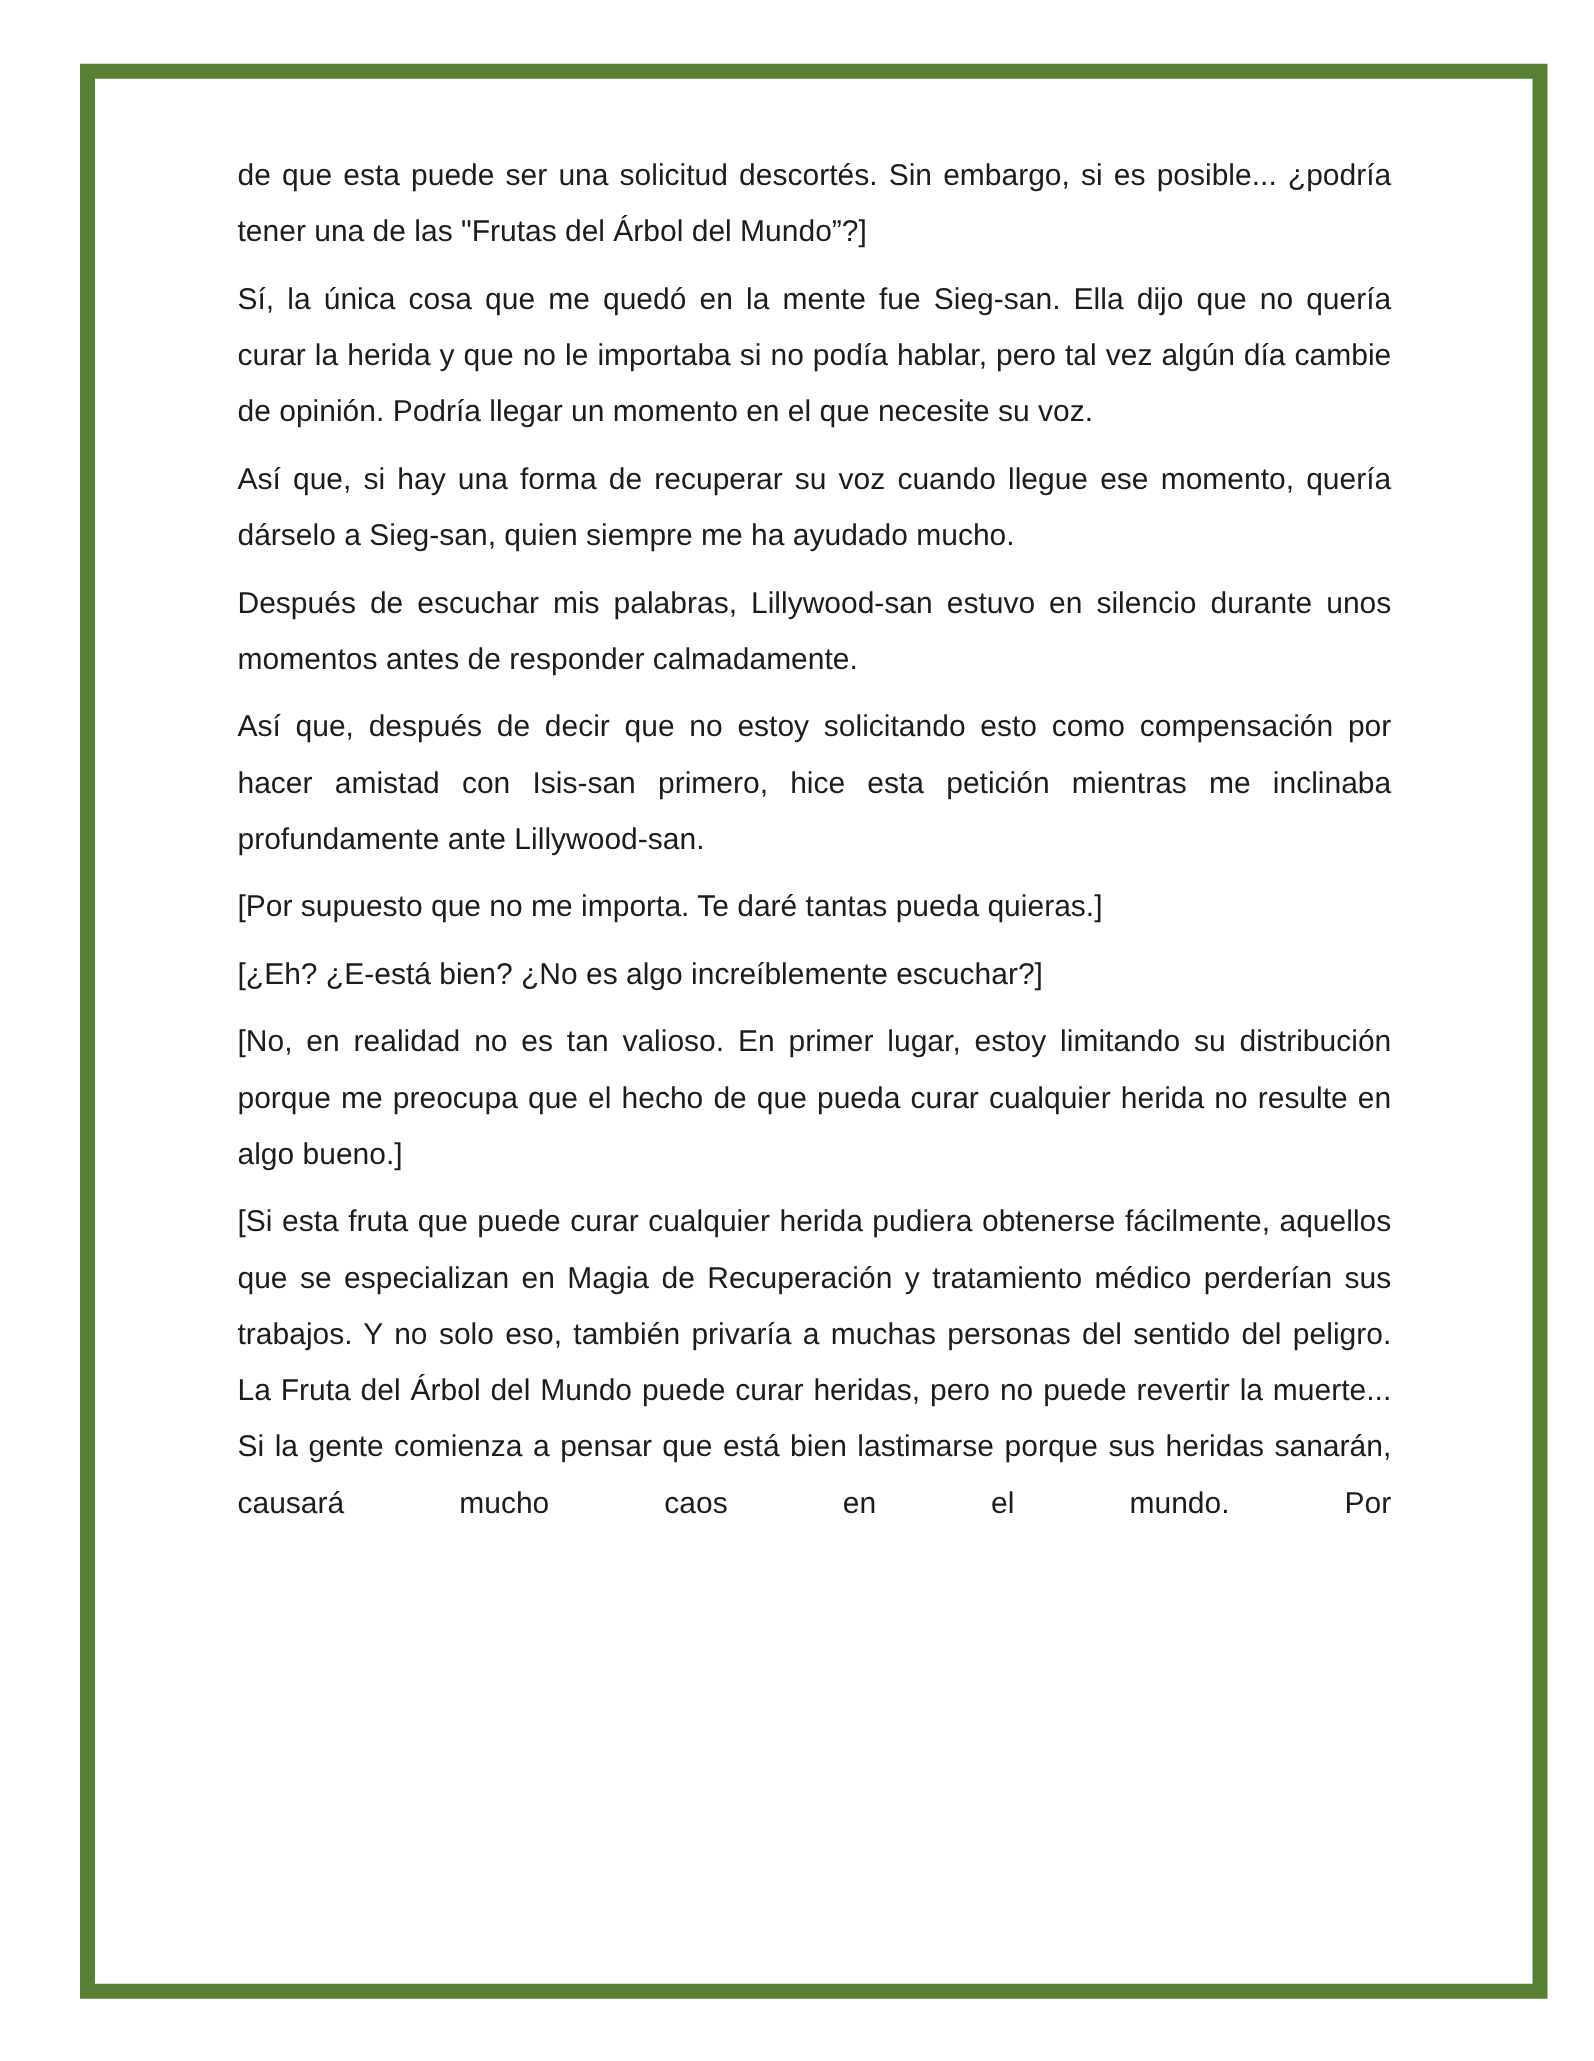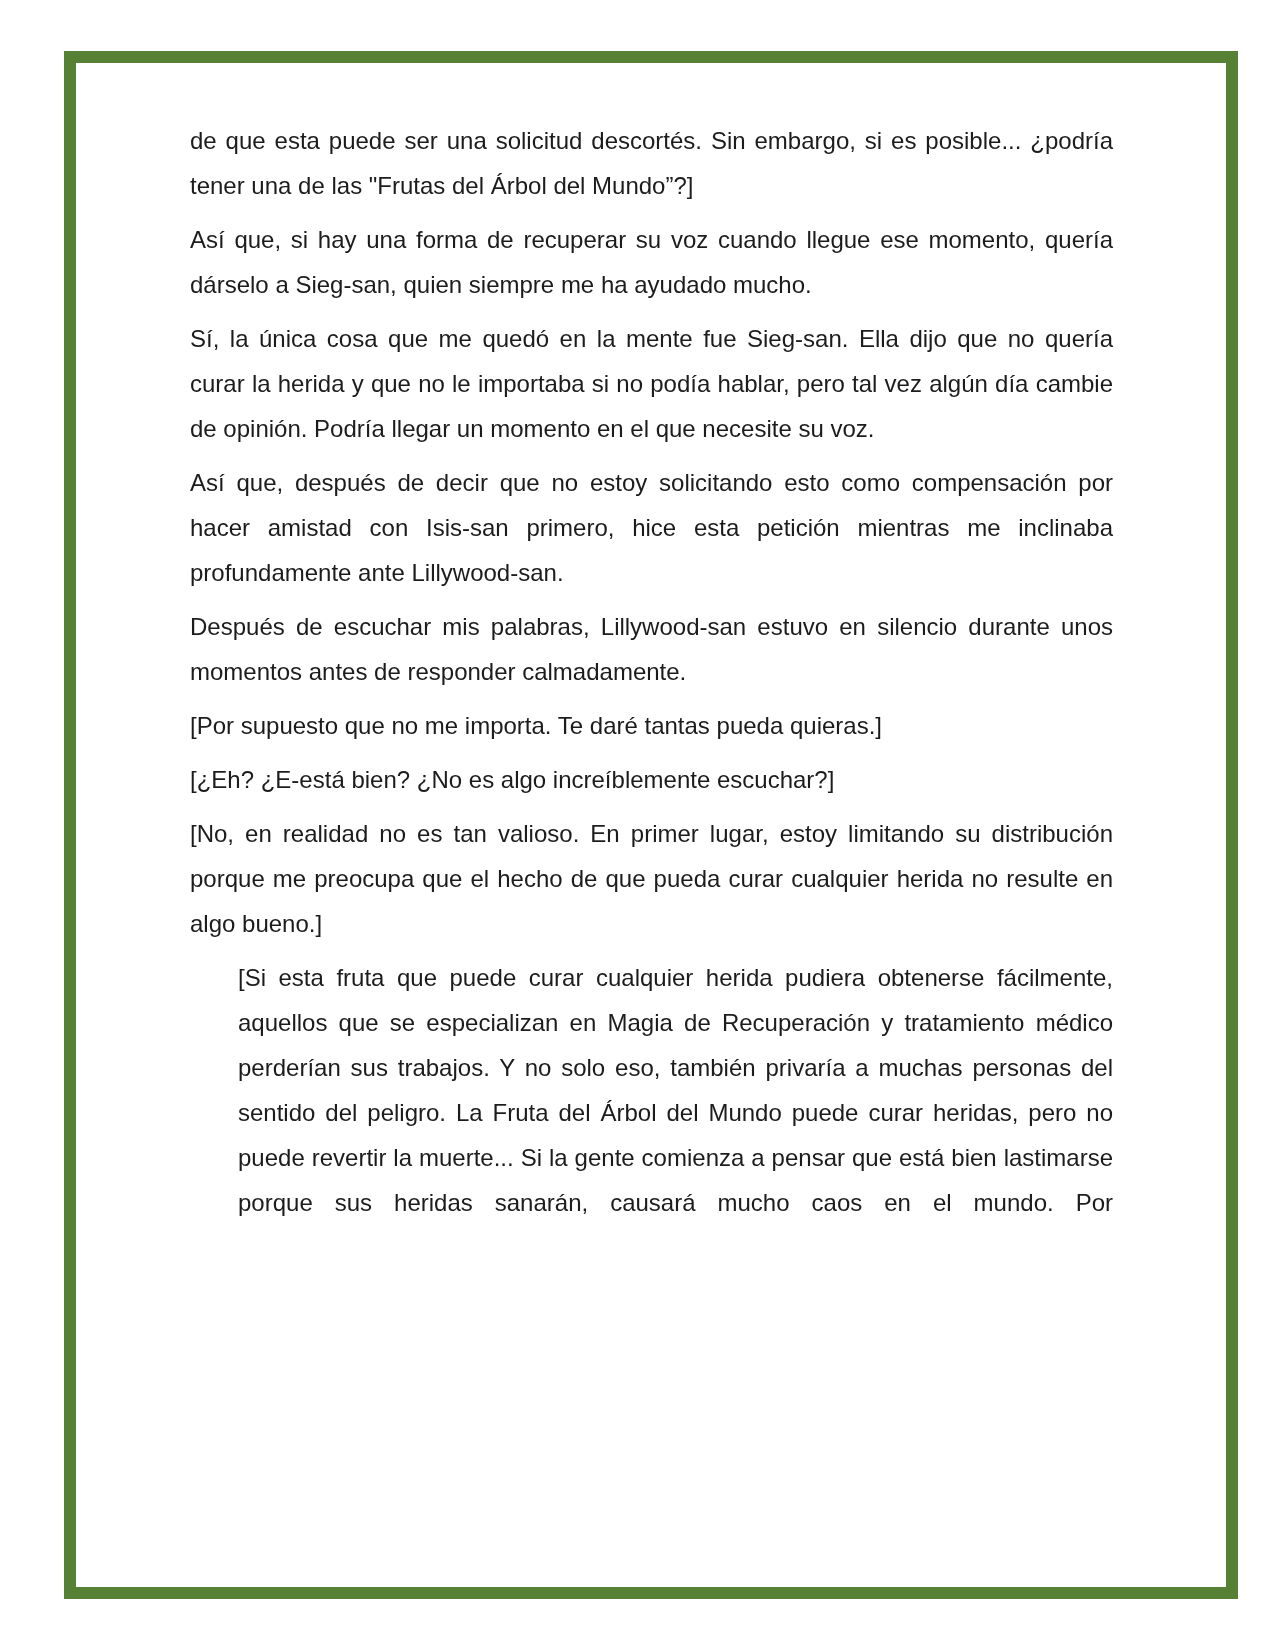--- a/index.html
+++ b/index.html
@@ -34,31 +34,30 @@
   .document-content p {
     margin: 0 0 9px 0;
     font-size: 24px;
     line-height: 45px;
     color: var(--text-color);
     text-align: justify;
     letter-spacing: 0;
   }
   .document-content p.continued-paragraph {
     text-align-last: justify;
-    margin-left: 48px;
   }
 </style>
 </head>
 <body>
 
 <div class="page-frame">
   <div class="document-content">
     <p>de que esta puede ser una solicitud descortés. Sin embargo, si es posible... ¿podría tener una de las "Frutas del Árbol del Mundo”?]</p>
+    <p>Sí, la única cosa que me quedó en la mente fue Sieg-san. Ella dijo que no quería curar la herida y que no le importaba si no podía hablar, pero tal vez algún día cambie de opinión. Podría llegar un momento en el que necesite su voz.</p>
     <p>Así que, si hay una forma de recuperar su voz cuando llegue ese momento, quería dárselo a Sieg-san, quien siempre me ha ayudado mucho.</p>
-    <p>Sí, la única cosa que me quedó en la mente fue Sieg-san. Ella dijo que no quería curar la herida y que no le importaba si no podía hablar, pero tal vez algún día cambie de opinión. Podría llegar un momento en el que necesite su voz.</p>
+    <p>Después de escuchar mis palabras, Lillywood-san estuvo en silencio durante unos momentos antes de responder calmadamente.</p>
     <p>Así que, después de decir que no estoy solicitando esto como compensación por hacer amistad con Isis-san primero, hice esta petición mientras me inclinaba profundamente ante Lillywood-san.</p>
-    <p>Después de escuchar mis palabras, Lillywood-san estuvo en silencio durante unos momentos antes de responder calmadamente.</p>
     <p>[Por supuesto que no me importa. Te daré tantas pueda quieras.]</p>
     <p>[¿Eh? ¿E-está bien? ¿No es algo increíblemente escuchar?]</p>
     <p>[No, en realidad no es tan valioso. En primer lugar, estoy limitando su distribución porque me preocupa que el hecho de que pueda curar cualquier herida no resulte en algo bueno.]</p>
     <p class="continued-paragraph">[Si esta fruta que puede curar cualquier herida pudiera obtenerse fácilmente, aquellos que se especializan en Magia de Recuperación y tratamiento médico perderían sus trabajos. Y no solo eso, también privaría a muchas personas del sentido del peligro. La Fruta del Árbol del Mundo puede curar heridas, pero no puede revertir la muerte... Si la gente comienza a pensar que está bien lastimarse porque sus heridas sanarán, causará mucho caos en el mundo. Por</p>
   </div>
 </div>
 
 </body></html>

